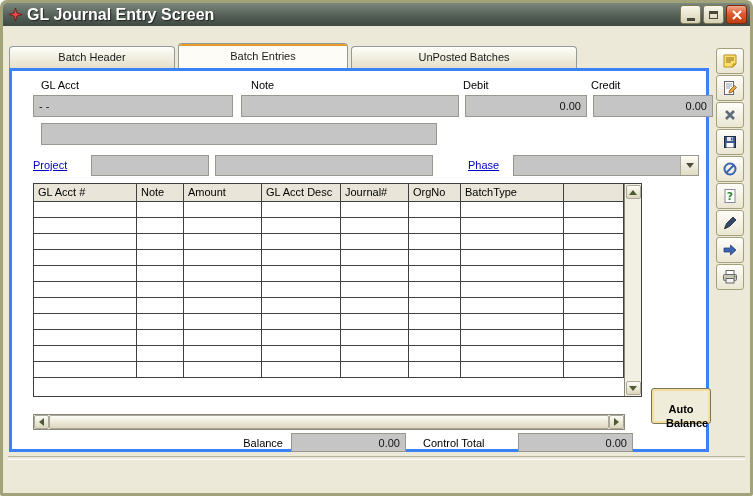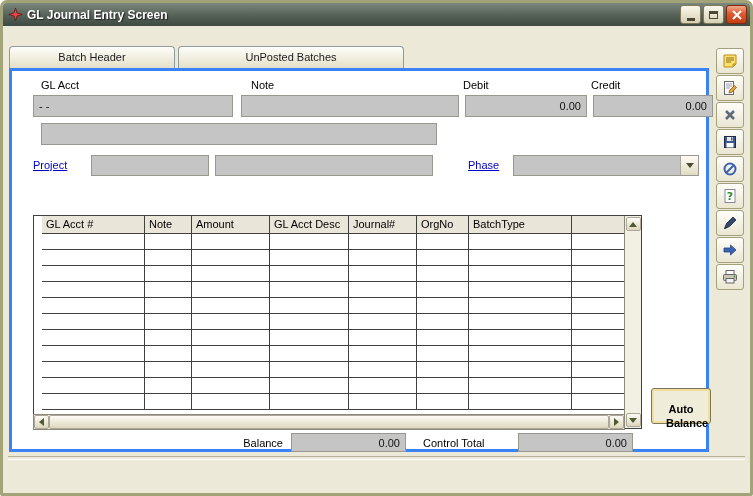--- a/index.html
+++ b/index.html
@@ -13,21 +13,21 @@
     border:3px solid #A2A378; border-radius:7px 7px 2px 2px; background:#ECE9D8;
   }
   
   .titlebar {
     height:23px; display:flex; align-items:center; padding:0 3px 0 5px;
     background:linear-gradient(#7c887e, #556157 55%, #3e4a42);
     border-radius:4px 4px 0 0;
   }
   .title-icon { width:15px; height:15px; margin-right:4px; display:inline-flex; }
   .title-text {
-    flex:1; color:#ffffff; font-weight:bold; font-size:12px;
+    flex:1; color:#ffffff; font-weight:bold; font-size:16px;
     text-shadow:1px 1px 1px #222; white-space:nowrap; overflow:hidden;
   }
   .winbtns { display:flex; }
   .winbtn {
     width:21px; height:19px; margin-left:2px; box-sizing:border-box;
     display:inline-flex; align-items:center; justify-content:center;
     border-radius:3px; cursor:default;
   }
   .winbtn.mm { background:linear-gradient(#FAF8EC,#D6D0B4); border:1px solid #7e7a58; }
   .g-min { display:block; width:8px; height:3px; background:#4c4636; margin-top:9px; }
@@ -71,22 +71,22 @@
   }
   .combo .combo-val { flex:1; display:flex; align-items:center; padding:0 5px; overflow:hidden; }
   .combo-btn {
     width:17px; background:linear-gradient(#FDFCF7,#E0DBC2);
     border-left:1px solid #ACA899; display:flex; align-items:center; justify-content:center; cursor:pointer;
   }
   .tri { width:0; height:0; border-left:4px solid transparent; border-right:4px solid transparent; border-top:5px solid #4e4a38; }
   .combo.cid { background:#F5F4EC; border:1px solid #7F9DB9; }
   
   .gridbox {
-    position:absolute; left:21px; top:144px; width:609px; height:214px;
-    background:#fff; border:1px solid #404040; box-sizing:border-box; overflow:hidden;padding-left:8px;
+    position:absolute; left:21px; top:112px; width:609px; height:214px;
+    background:#fff; border:1px solid #404040; box-sizing:border-box; overflow:hidden;
   }
   .ghead-row { display:flex; height:18px; background:#E9E5D9; border-bottom:1px solid #404040; box-sizing:border-box; width:590px; }
   .gh { box-sizing:border-box; border-right:1px solid #404040; padding:2px 0 0 4px; white-space:nowrap; overflow:hidden; }
   .grow { display:flex; height:16px; border-bottom:1px solid #404040; box-sizing:border-box; width:590px; background:#fff; }
   .gc { box-sizing:border-box; border-right:1px solid #404040; }
   .vscroll {
     position:absolute; right:0; top:0; bottom:0; width:17px; box-sizing:border-box;
     background:#F2EFE3; border-left:1px solid #8a8a7a;
     display:flex; flex-direction:column; justify-content:space-between; align-items:center; padding:1px 0;
   }
@@ -149,20 +149,21 @@
             <path d="M1 1 L9 9 M9 1 L1 9" stroke="#fff" stroke-width="2"></path>
           </svg>
       </span>
     </span>
   </div>
 
   <div class="client">
 
     <div class="tabs">
       <div class="tab" style="width:166px">Batch Header</div>
+      <div class="tab active" style="width:170px">Batch Entries</div>
       <div class="tab" style="width:226px">UnPosted Batches</div>
     </div>
 
     <div class="page">
       <span class="lbl" style="left:29px;top:8px">GL Acct</span>
       <span class="lbl" style="left:239px;top:8px">Note</span>
       <span class="lbl" style="left:451px;top:8px">Debit</span>
       <span class="lbl" style="left:579px;top:8px">Credit</span>
 
       <div class="field" style="left:21px;top:24px;width:200px">

